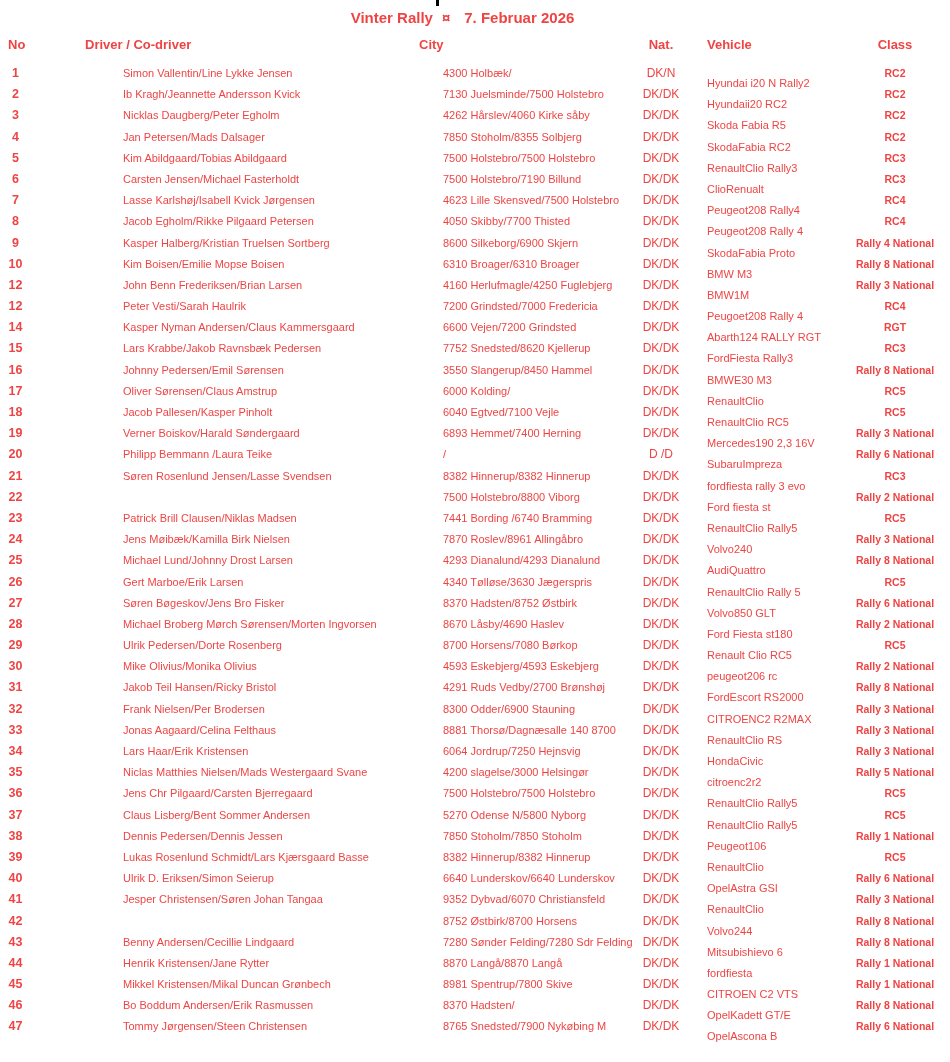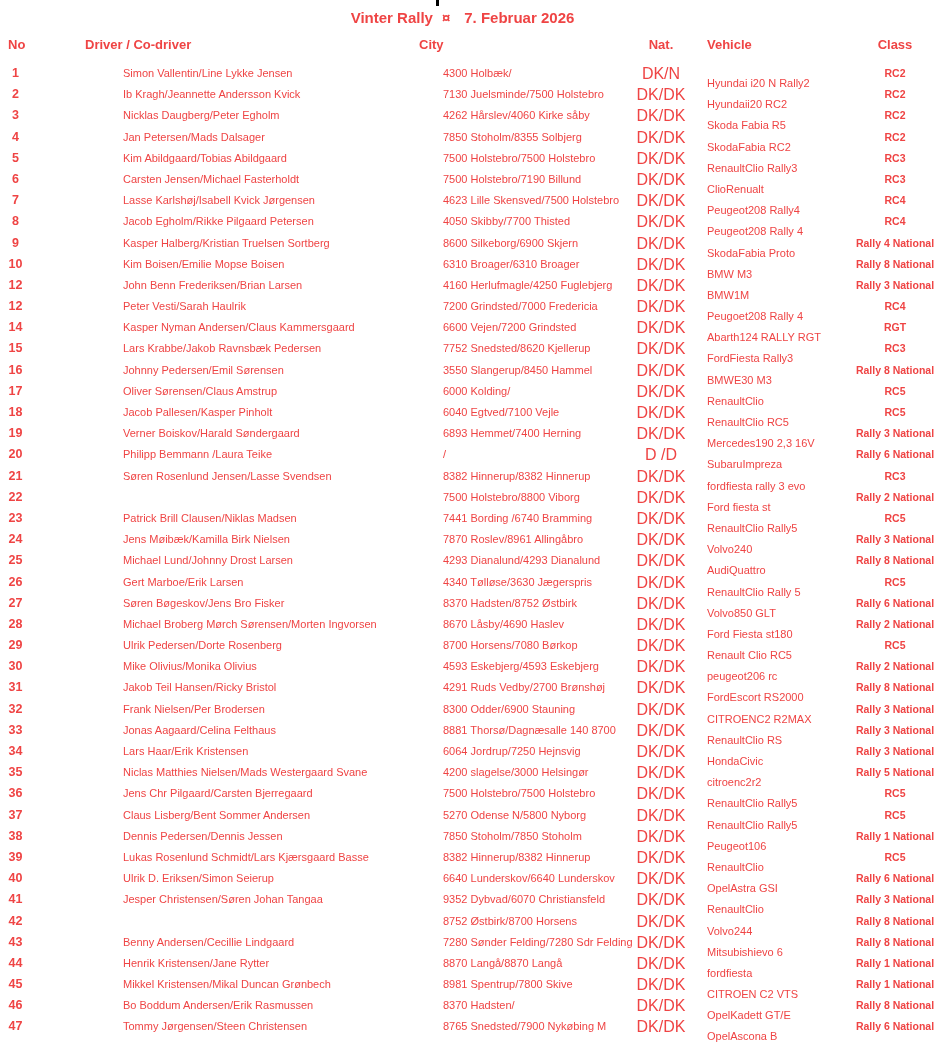--- a/index.html
+++ b/index.html
@@ -51,21 +51,21 @@
   .cell {
     position: absolute;
     top: 0;
     line-height: 21.2px;
     font-size: 11px;
     white-space: nowrap;
   }
   .c-no      { left: 0; width: 31px; text-align: center; font-weight: bold; font-size: 12.5px; }
   .c-driver  { left: 85px; margin-left: 38px; }
   .c-city    { left: 419px; margin-left: 24px; }
-  .c-nat     { left: 635px; width: 52px; text-align: center; font-size: 16px; }
+  .c-nat     { left: 635px; width: 52px; text-align: center; font-size: 12px; }
   .c-vehicle { left: 707px; margin-top: 10px; }
   .c-class   { left: 845px; width: 100px; text-align: center; font-weight: bold; font-size: 10.5px; }
 </style>
 </head>
 <body>
 
 <div class="page">
 
   <div class="artifact"></div>
 

